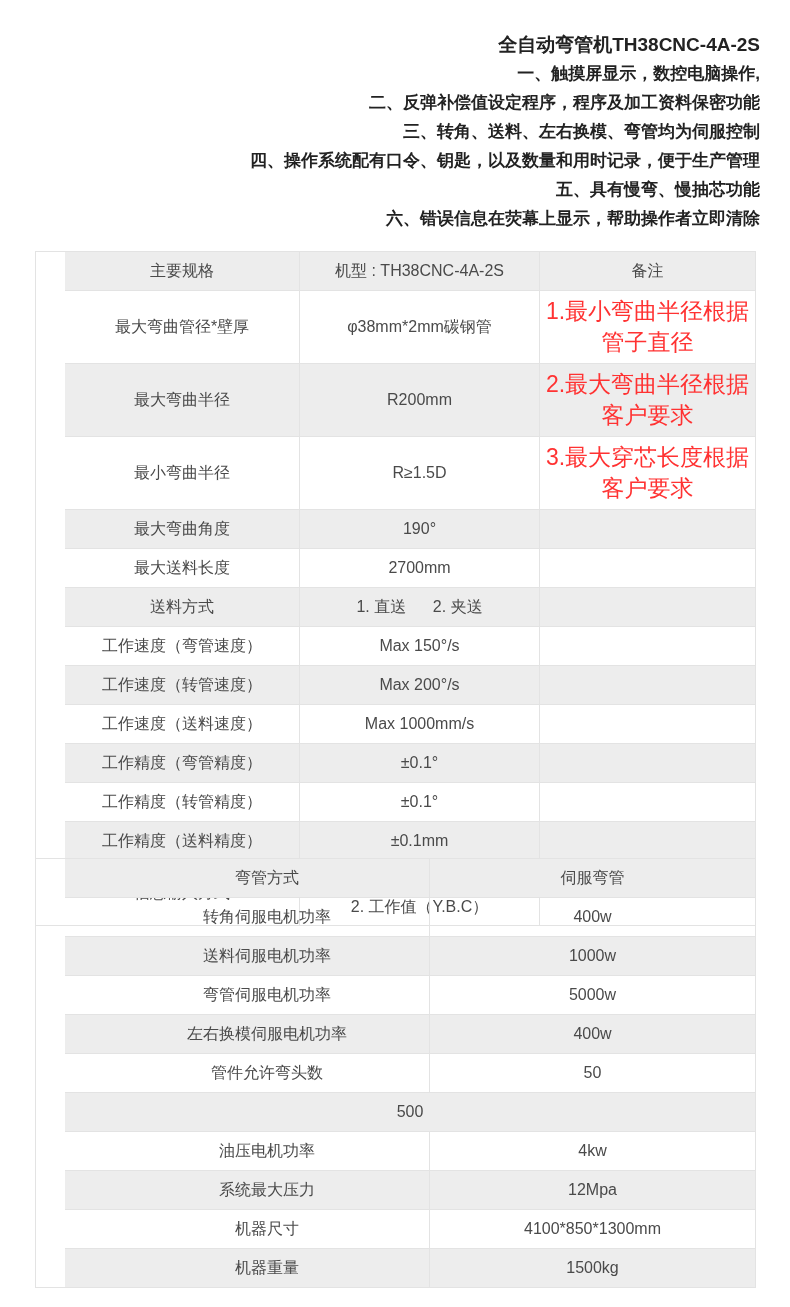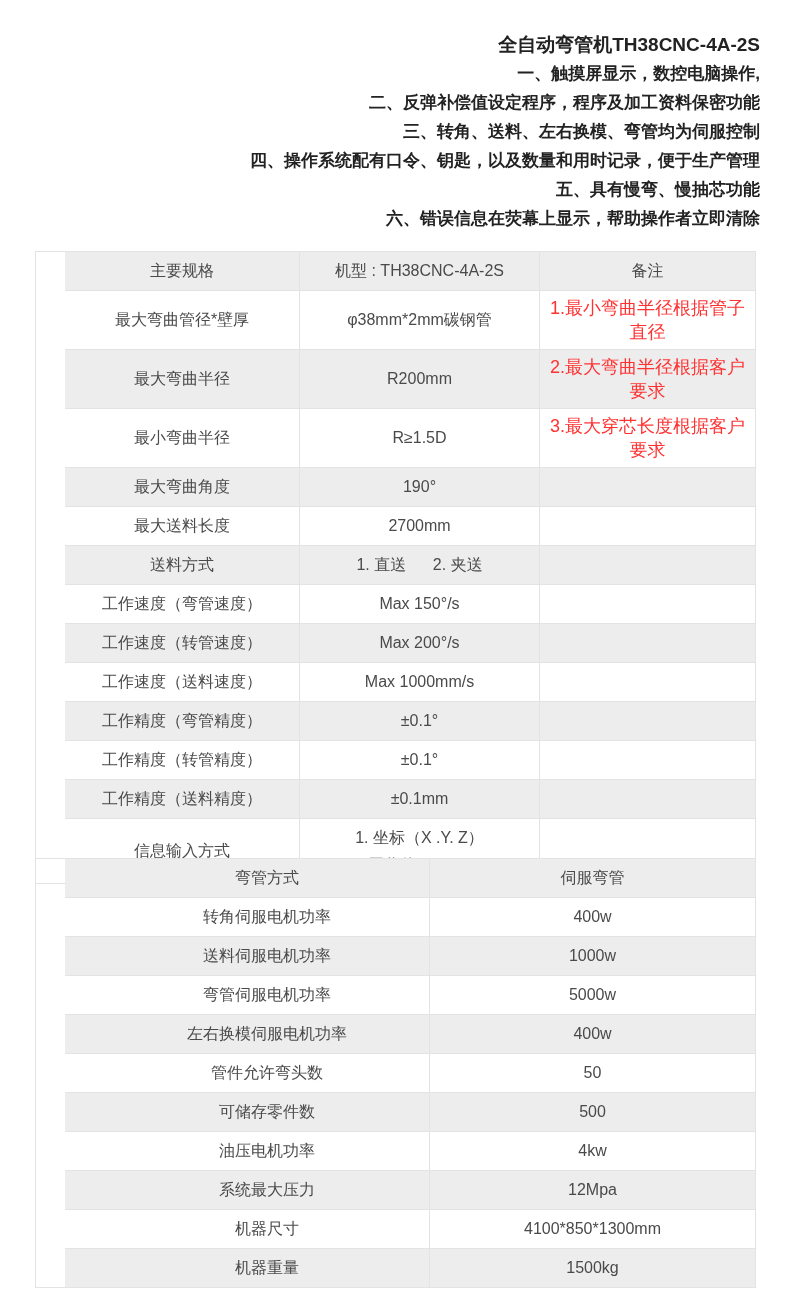--- a/index.html
+++ b/index.html
@@ -46,21 +46,21 @@
   }
   .cell:last-child{border-right:none;}
   .spec-table .c1{width:235px;}
   .spec-table .c2{width:240px;}
   .spec-table .c3{flex:1;}
   .servo-table .c1{width:365px;padding-left:43px;}
   .servo-table .c2{flex:1;text-align:right;}
   .spec-table .trow.header .cell{min-height:38px;}
   .val{white-space:pre-wrap;}
   .val.multiline{white-space:pre-line;text-align:center;line-height:27px;}
-  .note{color:var(--note-red);font-size:18px;}
+  .note{color:var(--note-red);font-size:23px;}
 </style>
 </head>
 <body>
 
 <div class="intro">
   <div class="title">全自动弯管机TH38CNC-4A-2S</div>
   <div id="feature-list">
       <div class="feature">一、触摸屏显示，数控电脑操作,</div>
       <div class="feature">二、反弹补偿值设定程序，程序及加工资料保密功能</div>
       <div class="feature">三、转角、送料、左右换模、弯管均为伺服控制</div>
@@ -198,21 +198,20 @@
       </div>
       <div class="trow">
         <div class="cell c1">左右换模伺服电机功率</div>
         <div class="cell c2">400w</div>
       </div>
       <div class="trow">
         <div class="cell c1">管件允许弯头数</div>
         <div class="cell c2">50</div>
       </div>
       <div class="trow">
-        <div class="cell c1">可储存零件数</div>
         <div class="cell c2">500</div>
       </div>
       <div class="trow">
         <div class="cell c1">油压电机功率</div>
         <div class="cell c2">4kw</div>
       </div>
       <div class="trow">
         <div class="cell c1">系统最大压力</div>
         <div class="cell c2">12Mpa</div>
       </div>

